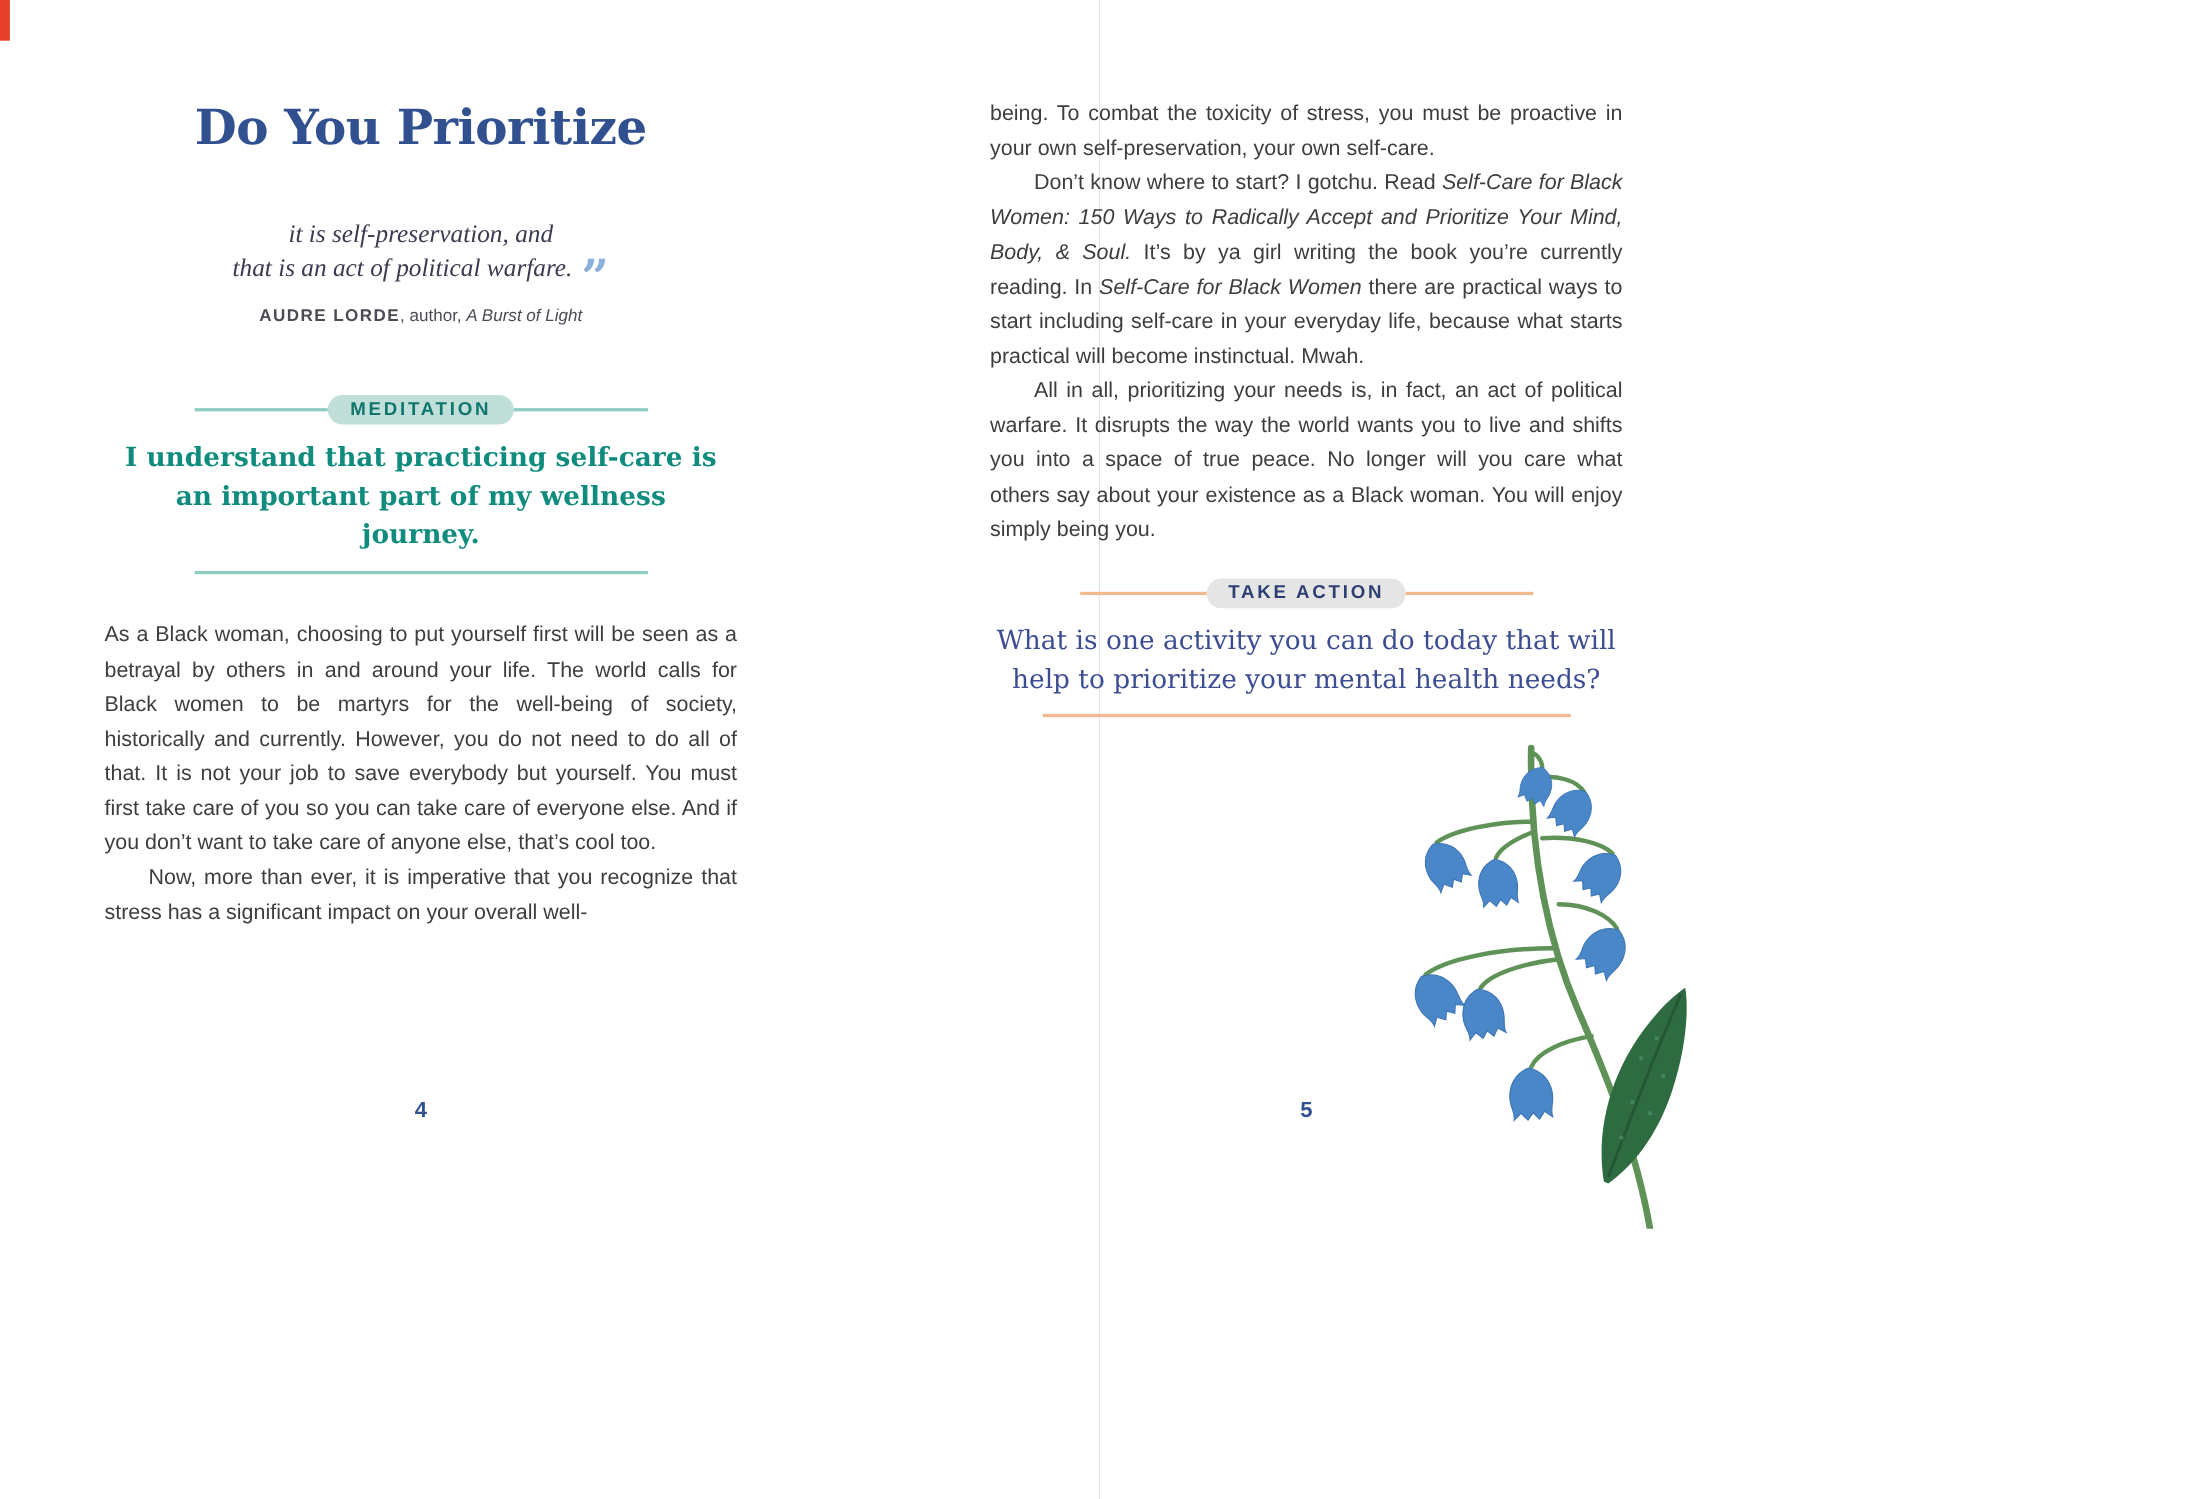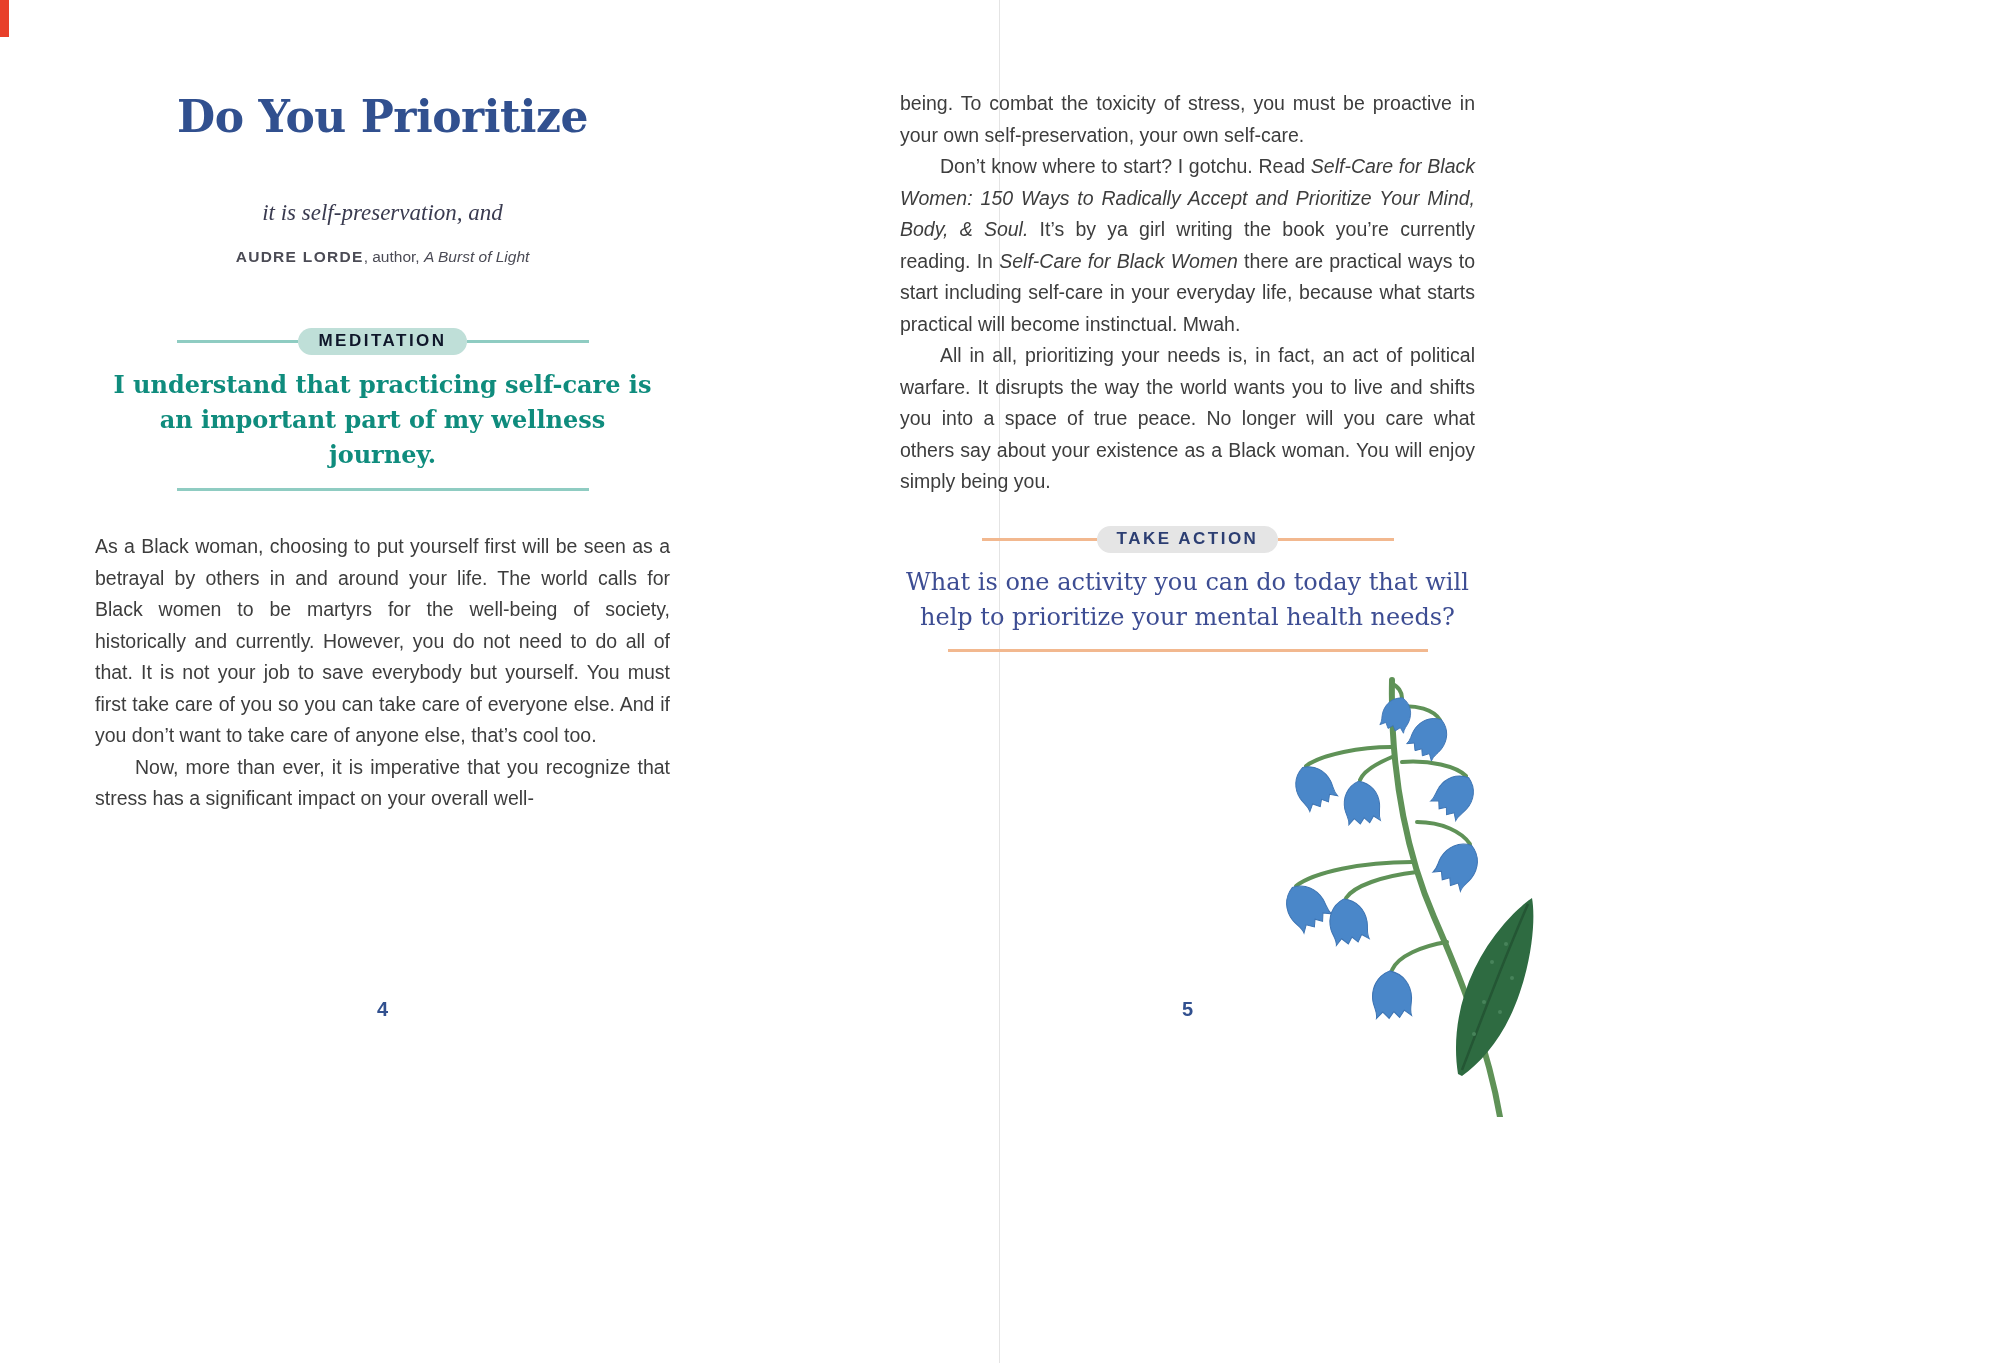--- a/index.html
+++ b/index.html
@@ -71,21 +71,21 @@
   .badge-pill {
     padding:3px 20px 4px;
     border-radius:16px;
     font-weight:bold;
     font-size:17px;
     letter-spacing:2.5px;
     white-space:nowrap;
   }
   .meditation-rule { margin-top:62px; }
   .meditation-rule .line { background:#8fccc2; }
-  .meditation-rule .badge-pill { background:#bfdfd8; color:#0f172a; }
+  .meditation-rule .badge-pill { background:#bfdfd8; color:#0f766e; }
 
   .affirmation {
     margin:12px auto 0;
     max-width:560px;
     text-align:center;
     font-family:"DejaVu Serif", serif;
     font-weight:bold;
     font-size:24px;
     line-height:35px;
     color:#0f8c7d;
@@ -150,20 +150,21 @@
   <div class="center-divider"></div>
 
   <div class="page-left">
 
     <div class="chapter-title">
       <div>Do You Prioritize</div>
     </div>
 
     <div class="quote">
       <div>it is self-preservation, and</div>
+      <div><span>that is an act of political warfare.</span><span class="qmark close">”</span></div>
     </div>
 
     <div class="attribution">
       <span class="name">AUDRE LORDE</span><span>, author, </span><span class="work">A Burst of Light</span>
     </div>
 
     <div class="rule-badge meditation-rule">
       <div class="line"></div>
       <div class="badge-pill">MEDITATION</div>
       <div class="line"></div>

